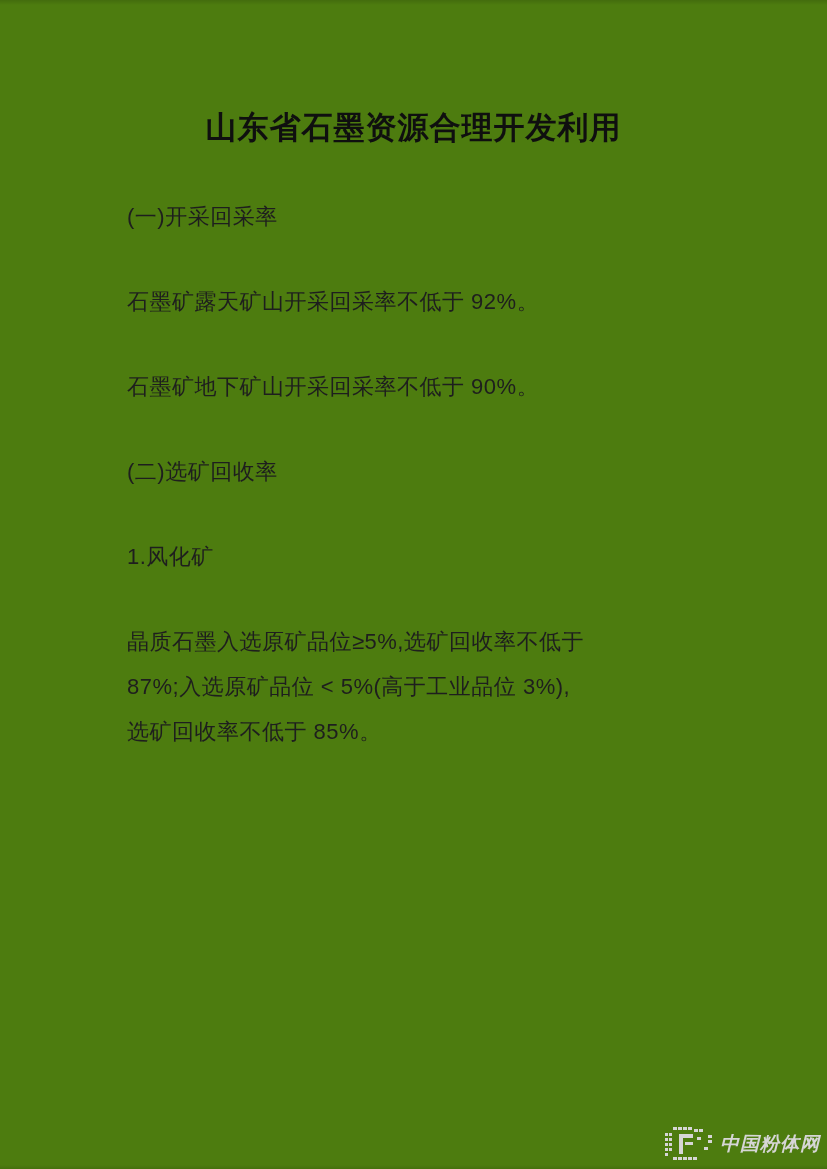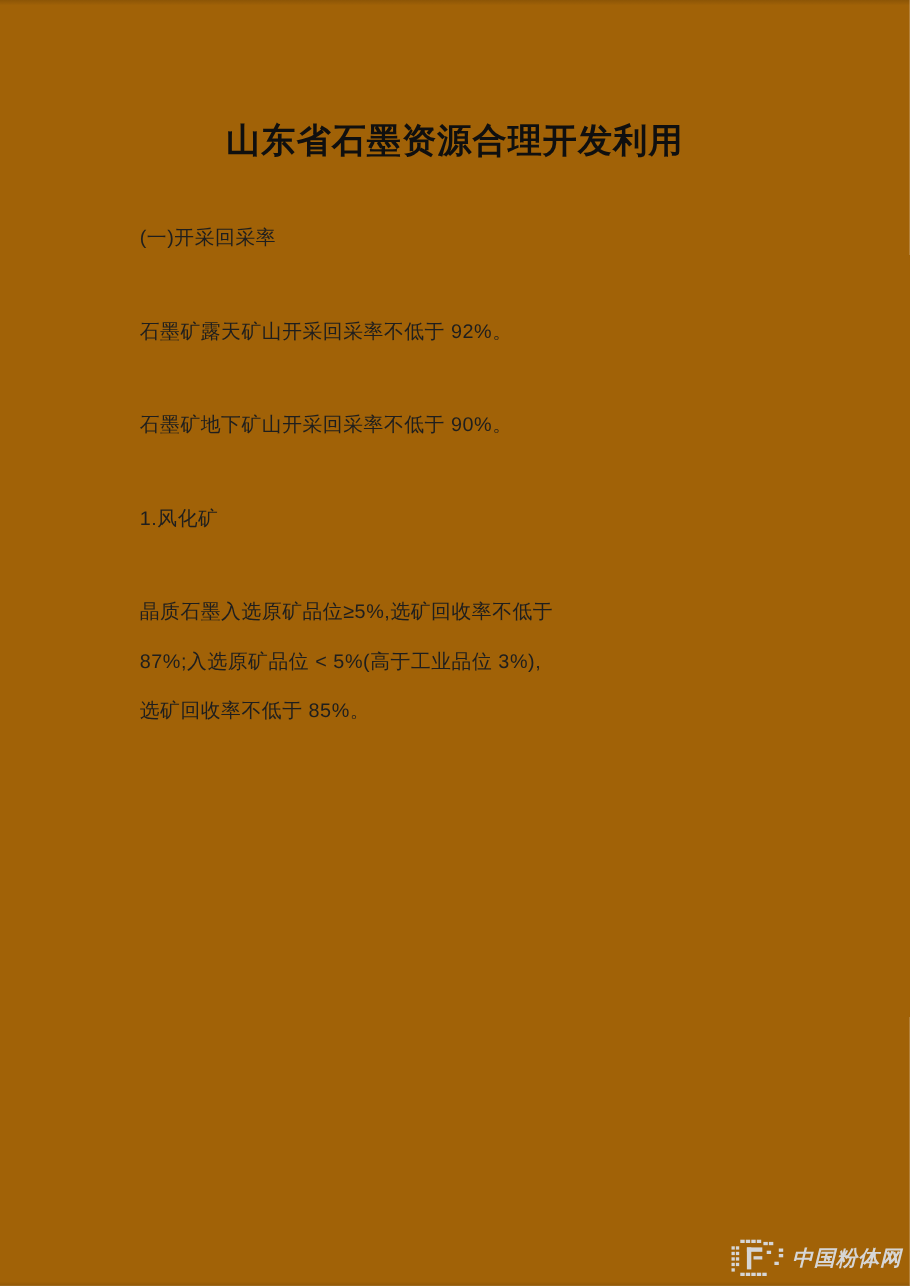--- a/index.html
+++ b/index.html
@@ -3,21 +3,21 @@
 <meta charset="utf-8">
 <style>
   html, body {
     margin: 0;
     padding: 0;
   }
   .page {
     position: relative;
     width: 827px;
     height: 1169px;
-    background: #a16207;
+    background: #4d7c0f;
     overflow: hidden;
     font-family: "Liberation Sans", sans-serif;
   }
   
   .edge-shade-top {
     position: absolute;
     top: 0; left: 0; right: 0;
     height: 5px;
     background: linear-gradient(to bottom, rgba(0,0,0,0.13), rgba(0,0,0,0));
     pointer-events: none;
@@ -40,21 +40,21 @@
     color: #0f0f0f;
     font-size: 31px;
     font-weight: bold;
     line-height: 53px;
     letter-spacing: 1px;
     margin: 0 0 40px 0;
   }
   .doc-body {
     margin: 0 60px 0 127px;
     color: #1e1e1e;
-    font-size: 18px;
+    font-size: 22px;
   }
   .doc-body p {
     margin: 0 0 40px 0;
     line-height: 45px;
     white-space: pre-line;
     letter-spacing: 0.5px;
   }
   .watermark {
     position: absolute;
     right: 7px;
@@ -83,20 +83,21 @@
 
   <div class="content">
     <h1 class="doc-title">
       <div>山东省石墨资源合理开发利用</div>
     </h1>
 
     <div class="doc-body">
       <p>(一)开采回采率</p>
       <p>石墨矿露天矿山开采回采率不低于 92%。</p>
       <p>石墨矿地下矿山开采回采率不低于 90%。</p>
+      <p>(二)选矿回收率</p>
       <p>1.风化矿</p>
       <p>晶质石墨入选原矿品位≥5%,选矿回收率不低于
 87%;入选原矿品位 &lt; 5%(高于工业品位 3%),
 选矿回收率不低于 85%。</p>
     </div>
   </div>
 
   <div class="watermark">
     <span>
       <svg width="52" height="38" viewBox="0 0 52 38" xmlns="http://www.w3.org/2000/svg" fill="#d6d6d6">

